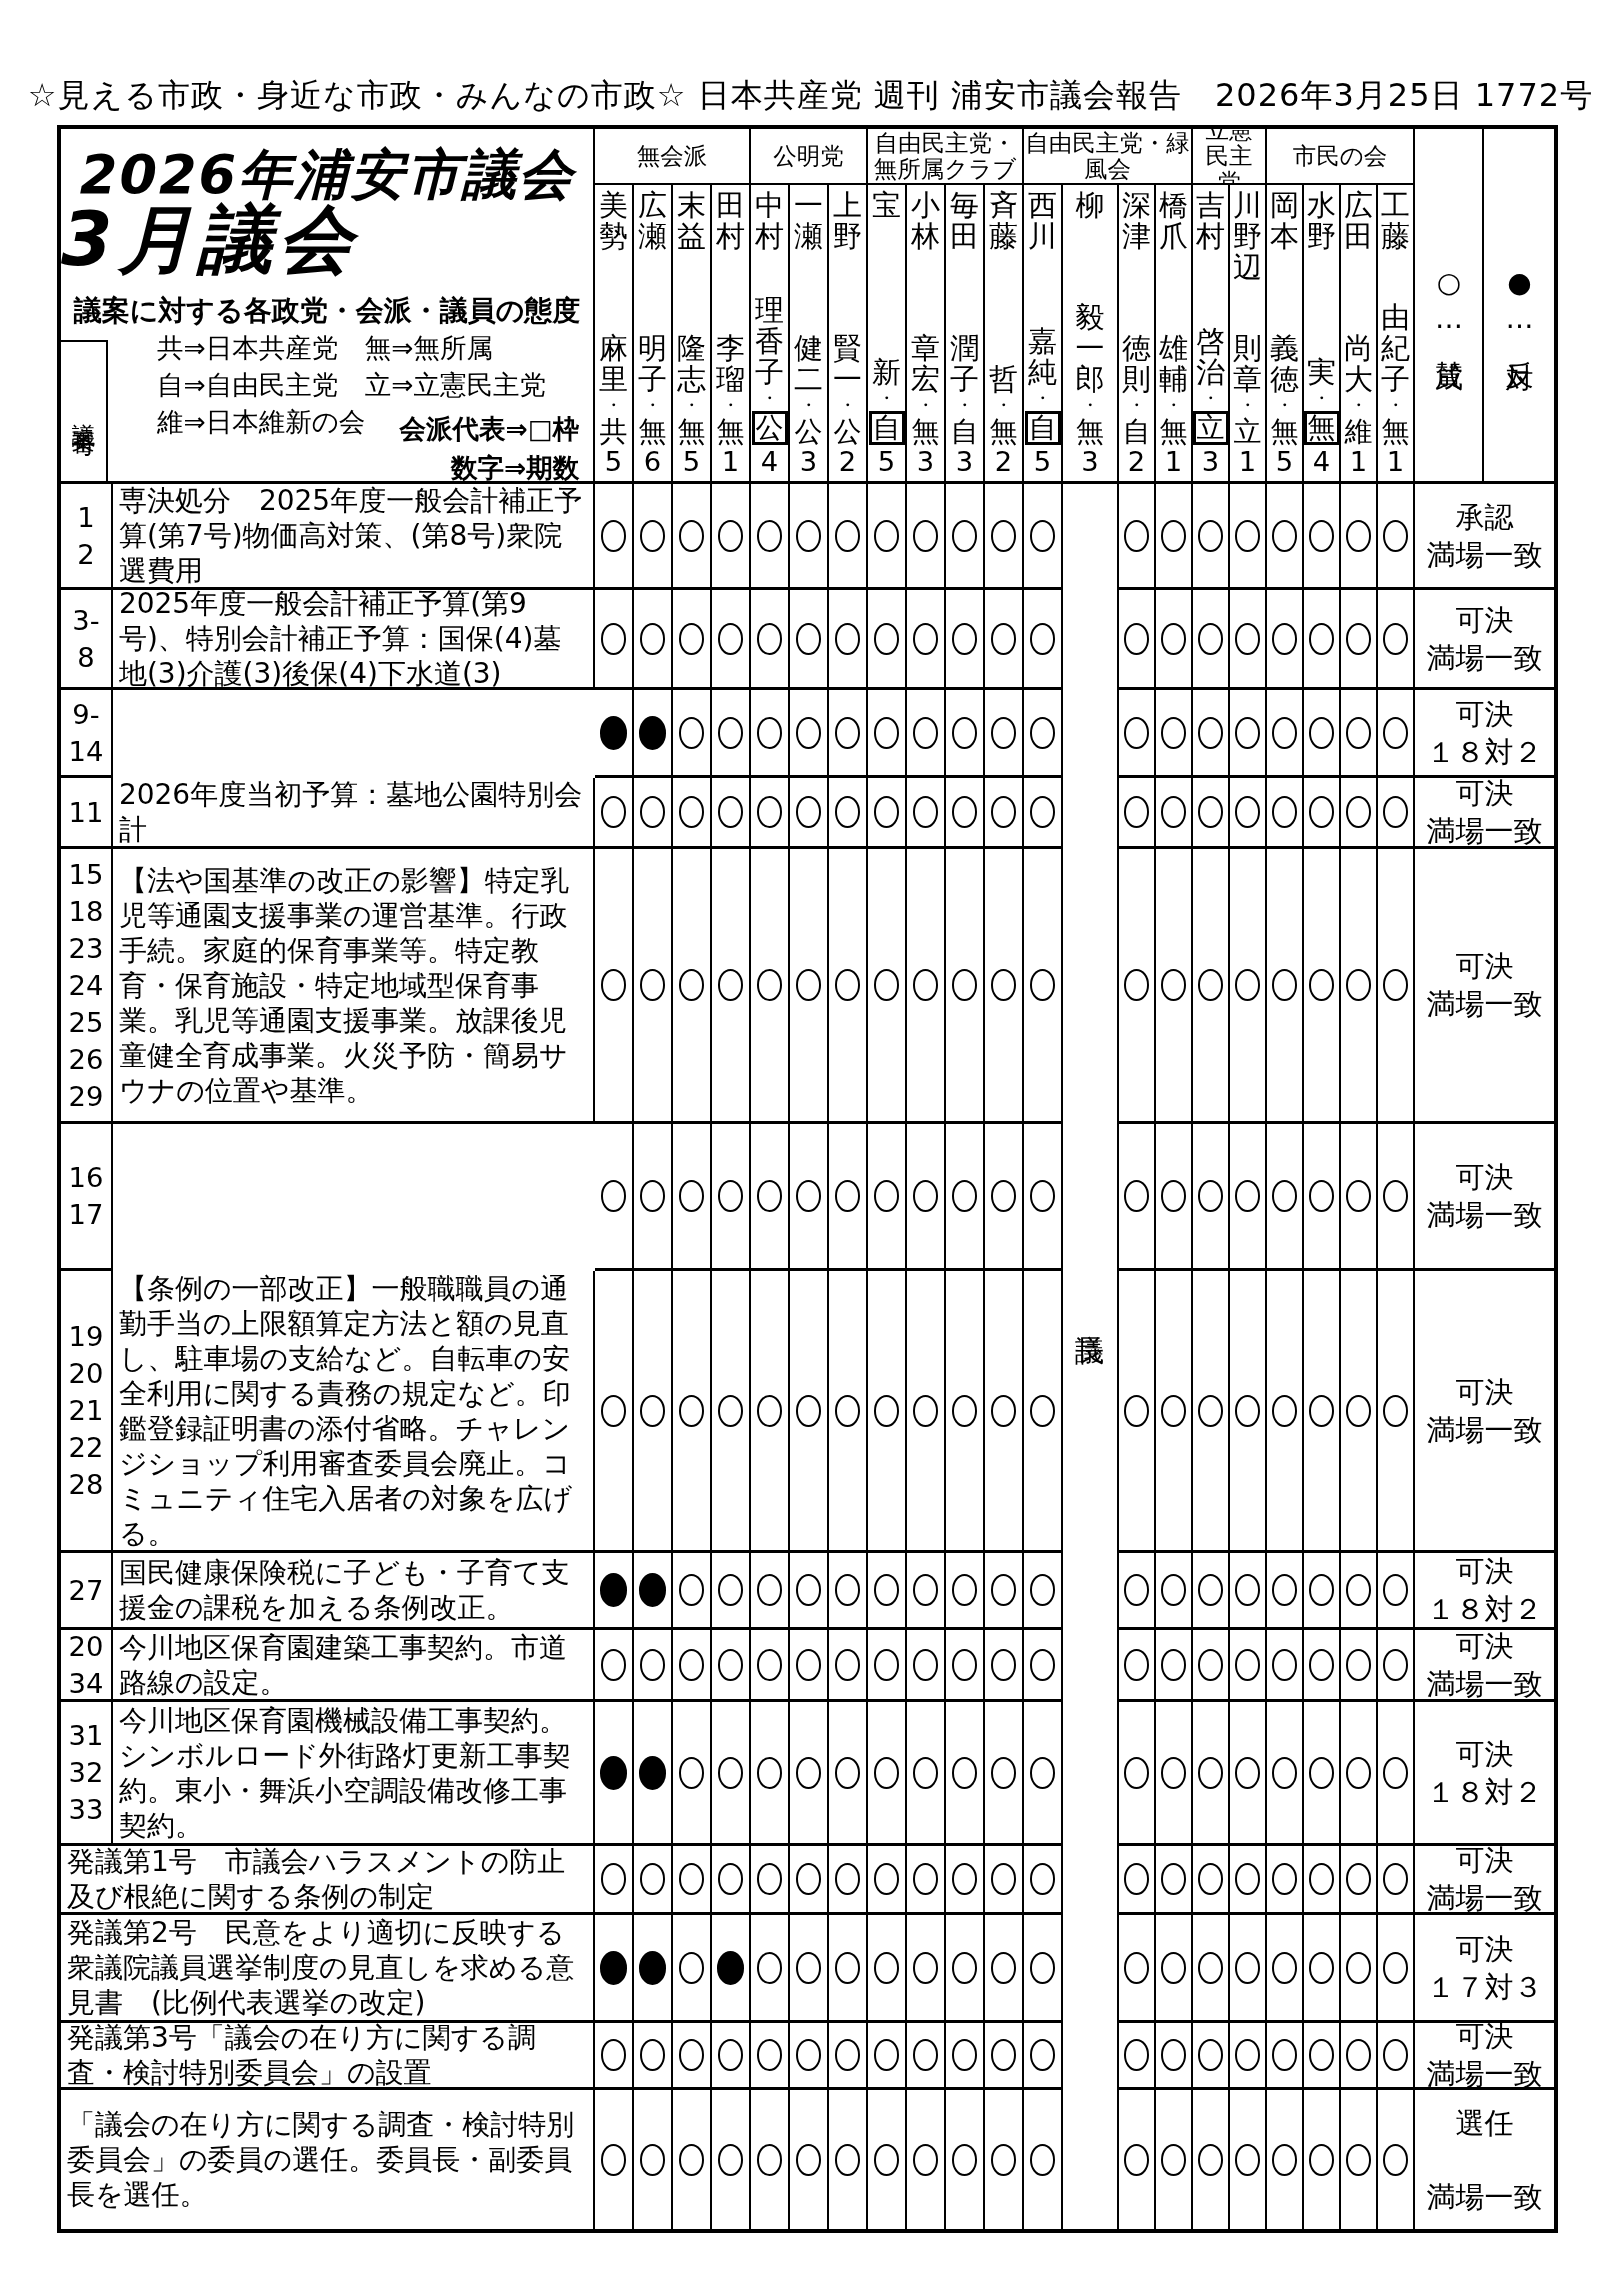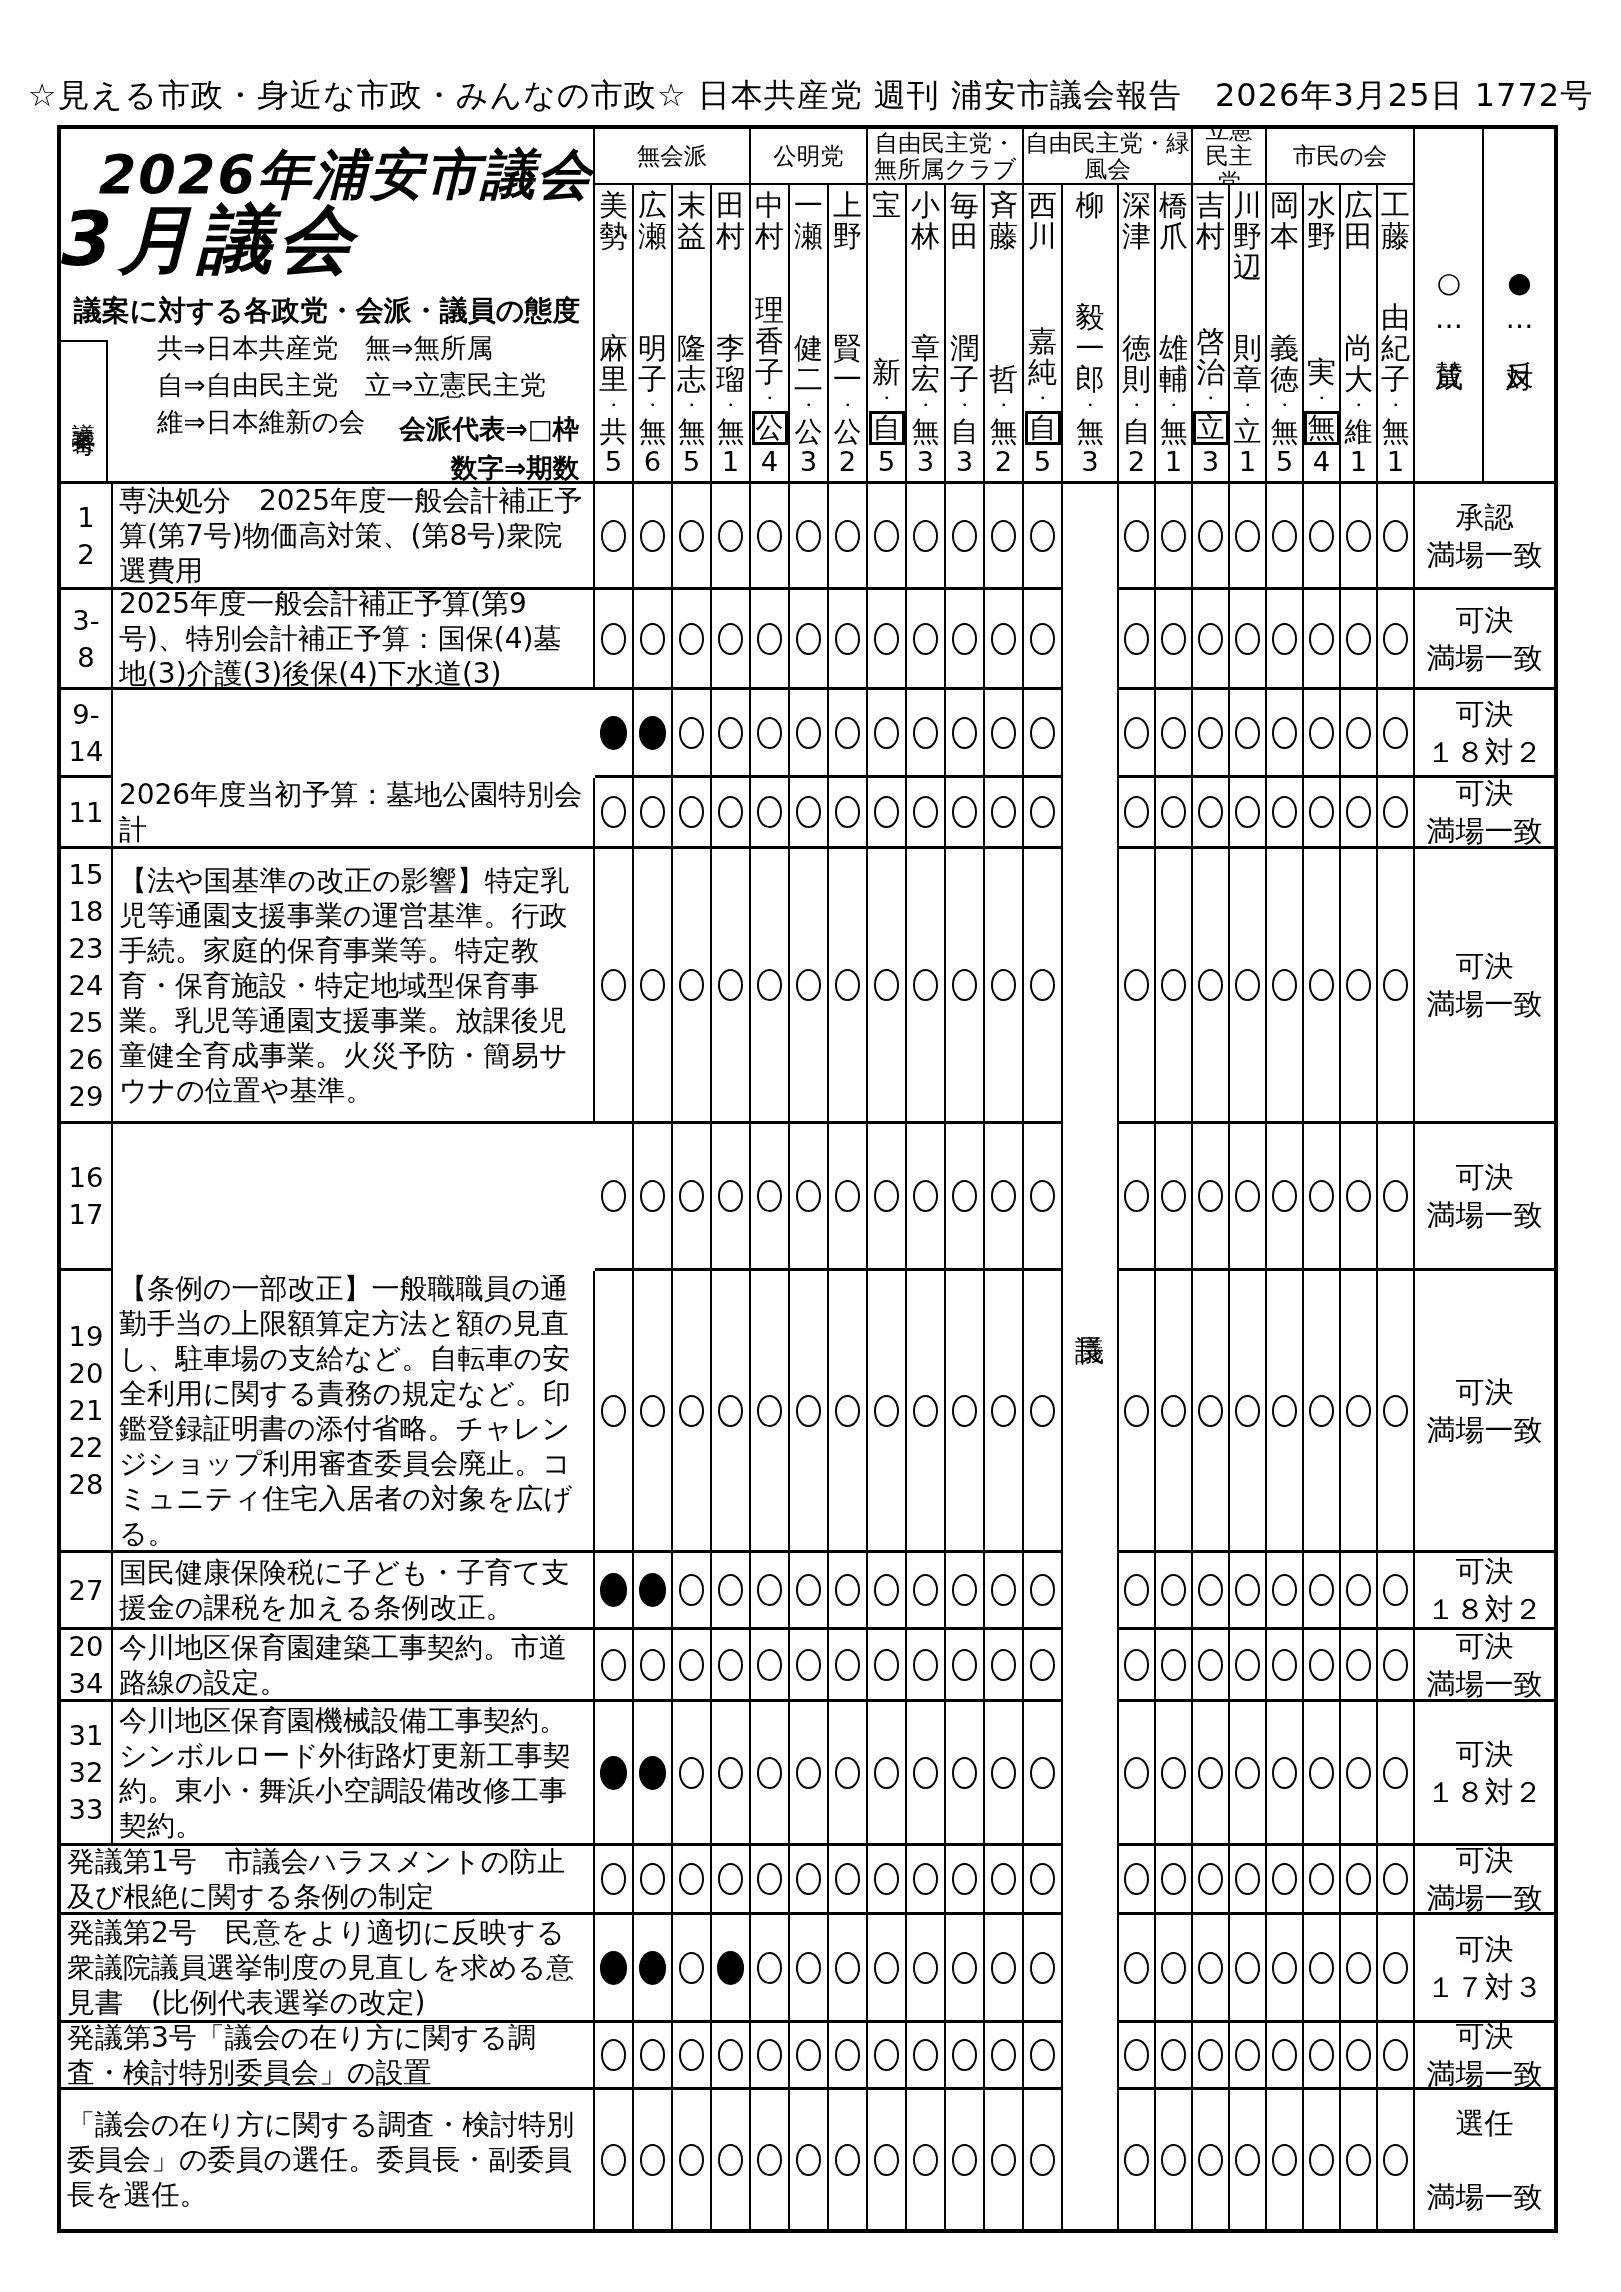--- a/index.html
+++ b/index.html
@@ -23,21 +23,21 @@
   .idcell{display:flex;flex-direction:column;align-items:center;justify-content:center;font-size:27.4px;line-height:37px;text-align:center;}
   .desc{display:flex;align-items:center;padding:2px 5.9px;font-size:28px;line-height:35px;}
   .vote{display:flex;align-items:center;justify-content:center;}
   .mk{width:25.5px;height:32px;border-radius:50%;border:2.9px solid #000;box-sizing:border-box;}
   .mk.no{background:#000;border:none;width:27.4px;height:34px;}
   .res{display:flex;flex-direction:column;align-items:center;justify-content:center;text-align:center;font-size:29px;line-height:38px;border-right:none;}
   .blast{border-bottom:none;}
 
   
   .title-cell{grid-column:1/3;grid-row:1/3;position:relative;border-right:2px solid #000;}
-  .t1{position:absolute;top:9.8px;left:0;width:100%;text-align:right;font-size:54px;font-weight:bold;font-style:italic;letter-spacing:2px;}
+  .t1{position:absolute;top:9.8px;left:0;width:100%;text-align:center;font-size:54px;font-weight:bold;font-style:italic;letter-spacing:2px;}
   .t2{position:absolute;top:62px;left:0;width:100%;font-size:74px;font-weight:bold;font-style:italic;letter-spacing:5.9px;}
   .sub{position:absolute;top:163px;left:0;width:100%;text-align:center;font-size:28px;font-weight:bold;}
   .lg{position:absolute;left:96px;top:200px;font-size:26.5px;line-height:37px;white-space:pre;}
   .note1{position:absolute;right:13.7px;top:282px;font-size:26.5px;font-weight:bold;}
   .note2{position:absolute;right:13.7px;top:321px;font-size:26.5px;font-weight:bold;}
   .billno{position:absolute;left:0;bottom:0;width:45px;height:139px;border-top:2px solid #000;border-right:2px solid #000;display:flex;align-items:center;justify-content:center;}
   .vtext{writing-mode:vertical-rl;text-orientation:upright;font-size:23.5px;letter-spacing:3.9px;}
 
   
   .legend-col{display:flex;align-items:center;justify-content:center;}

